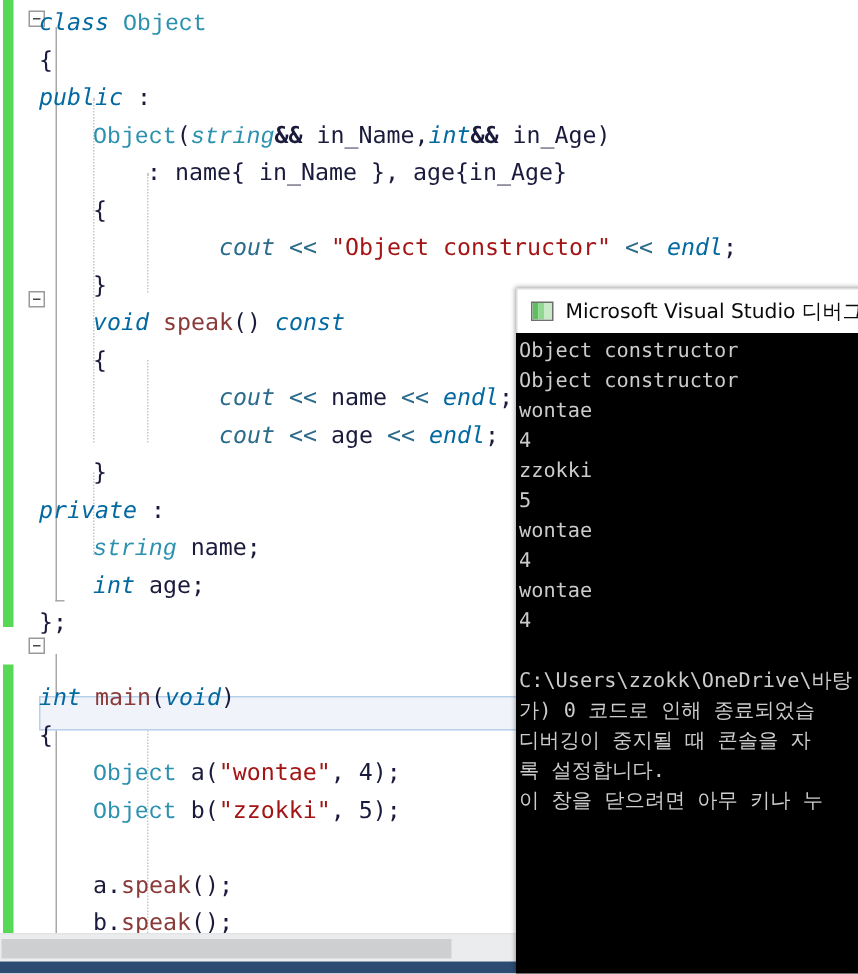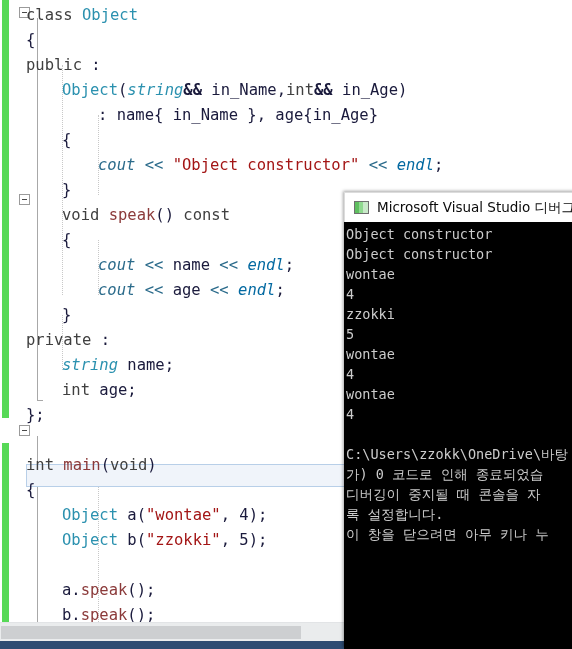--- a/index.html
+++ b/index.html
@@ -95,29 +95,29 @@
   .brace-match {
     position: absolute;
     left: 26px;
     height: 23px;
     border: 1px solid #b8cfe8;
     background: #f0f4fa;
     box-sizing: border-box;
   }
 
   
-  .kw   { color: #404040; }
-  .typ  { color: #2b91af; }
-  .typi { color: #2b91af; font-style: italic; }
+  .kw   { color: #0369a1; font-style: italic; }
+  .typ  { color: #2b91af; font-family: Liberation Mono, monospace; }
+  .typi { color: #2b91af; font-style: italic; font-family: Liberation Mono, monospace; }
   .str  { color: #a31515; }
   .fn   { color: #8b3a3a; }
   .op   { color: #1a1a3c; }
   .num  { color: #1a1a3c; }
   .var  { color: #1a1a3c; }
-  .strm { color: #2b6b8b; font-style: italic; }
+  .strm { color: #2b6b8b; font-style: italic; margin-left: 48px; }
   .shft { color: #2b6b8b; }
   .endl { color: #0369a1; font-style: italic; }
   .bold { font-weight: bold; }
 
   
   #hscroll {
     position: absolute;
     left: 0; top: 622px;
     width: 572px; height: 19px;
     background: #eaeced;

